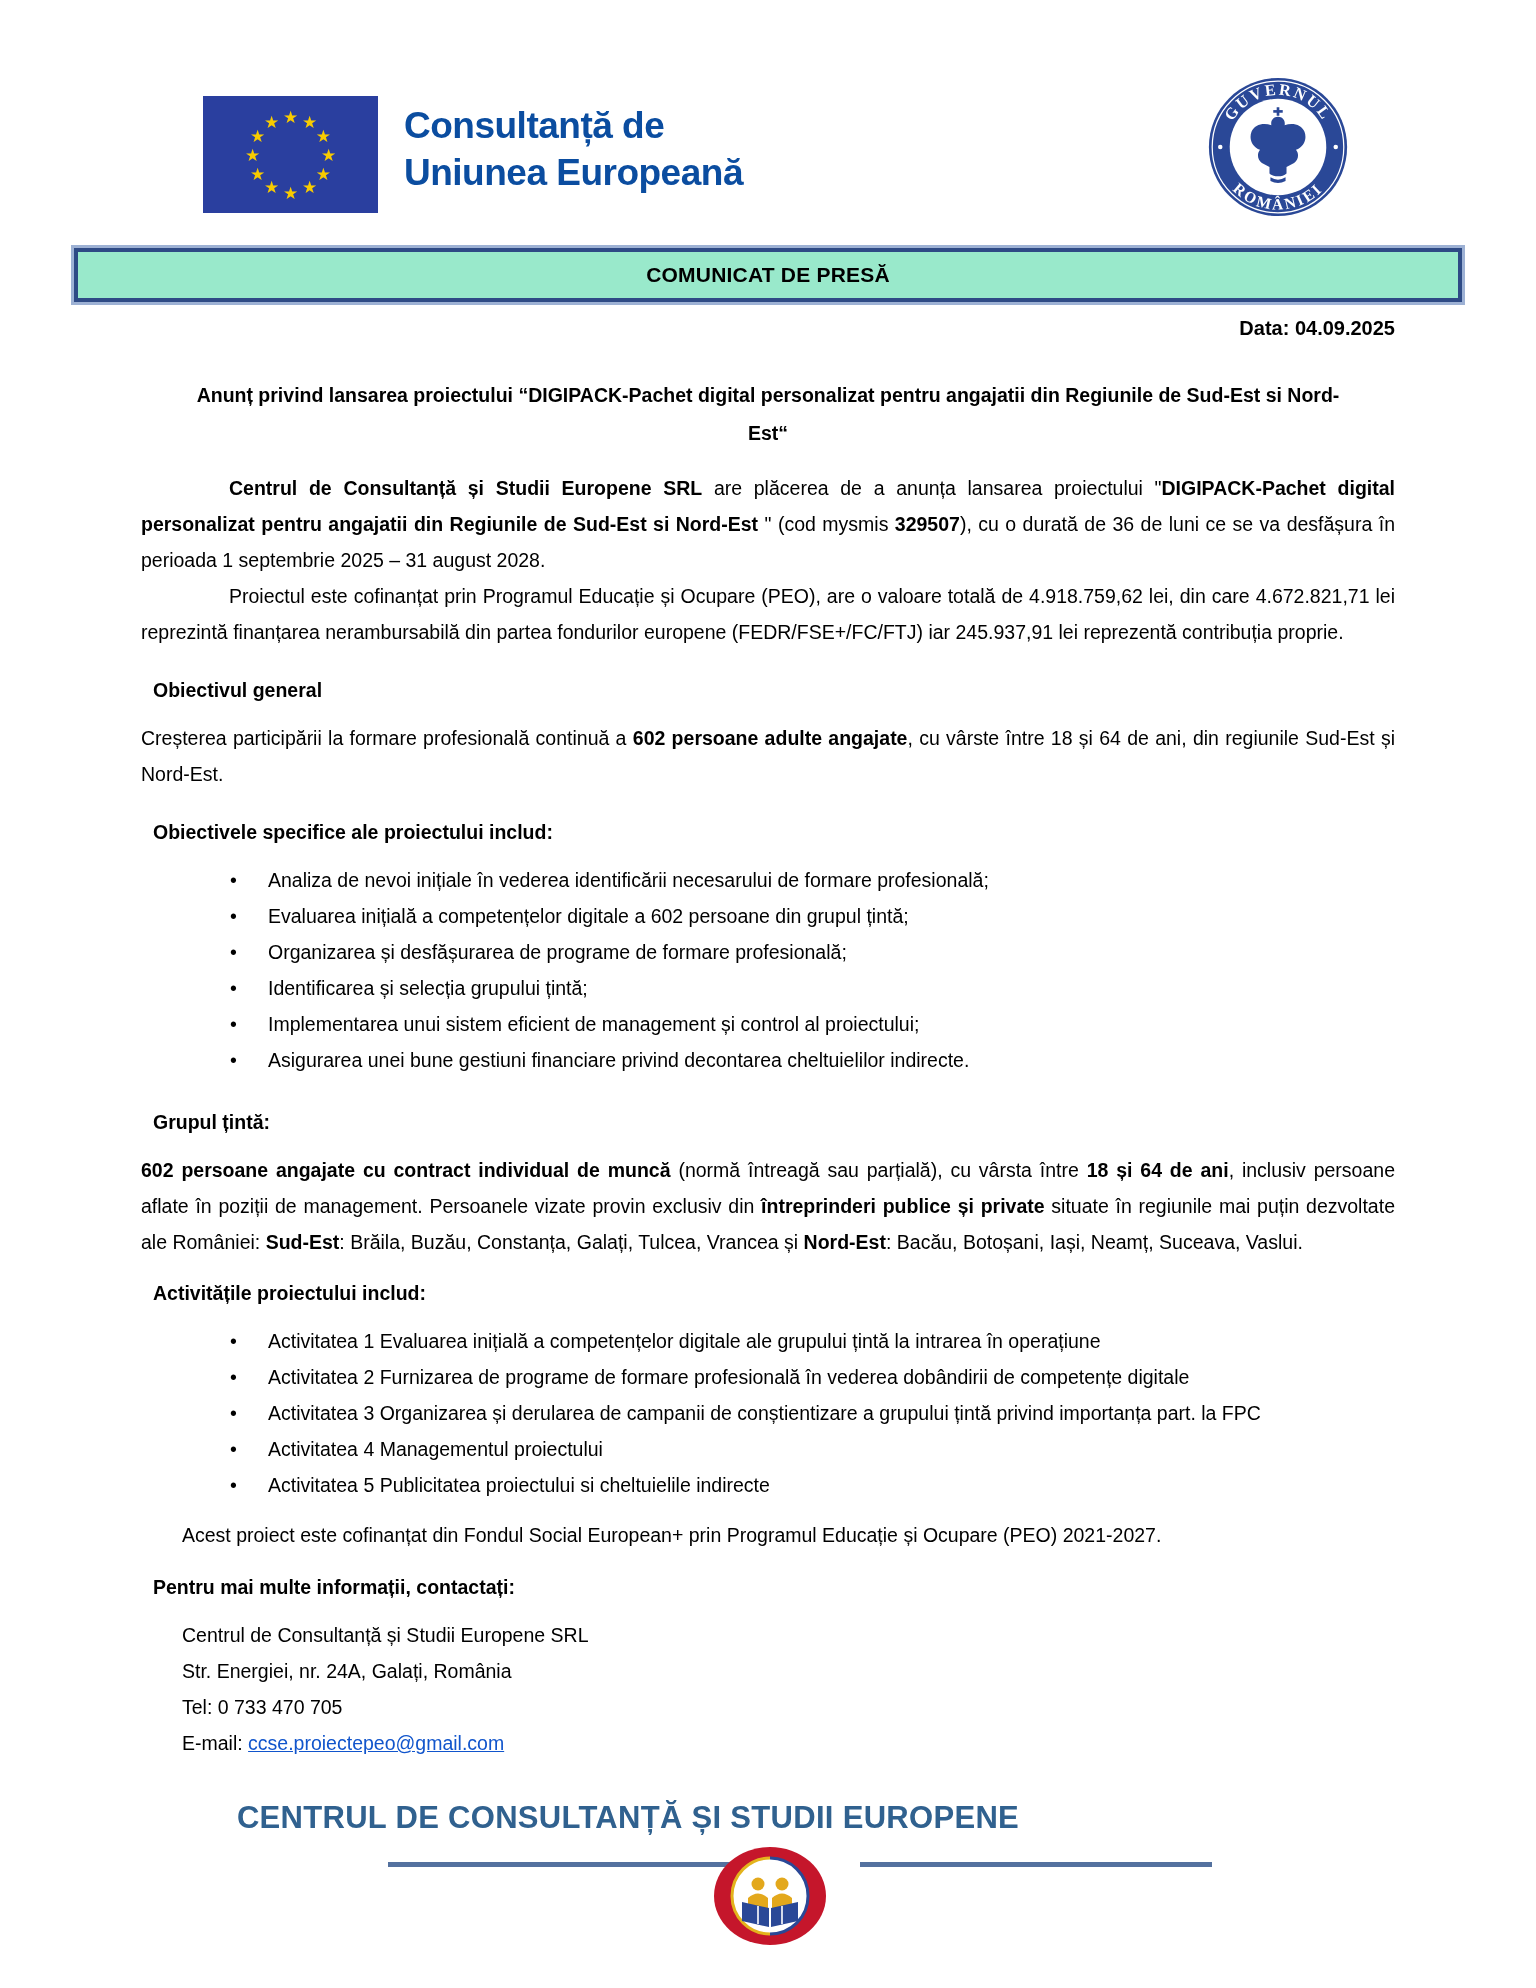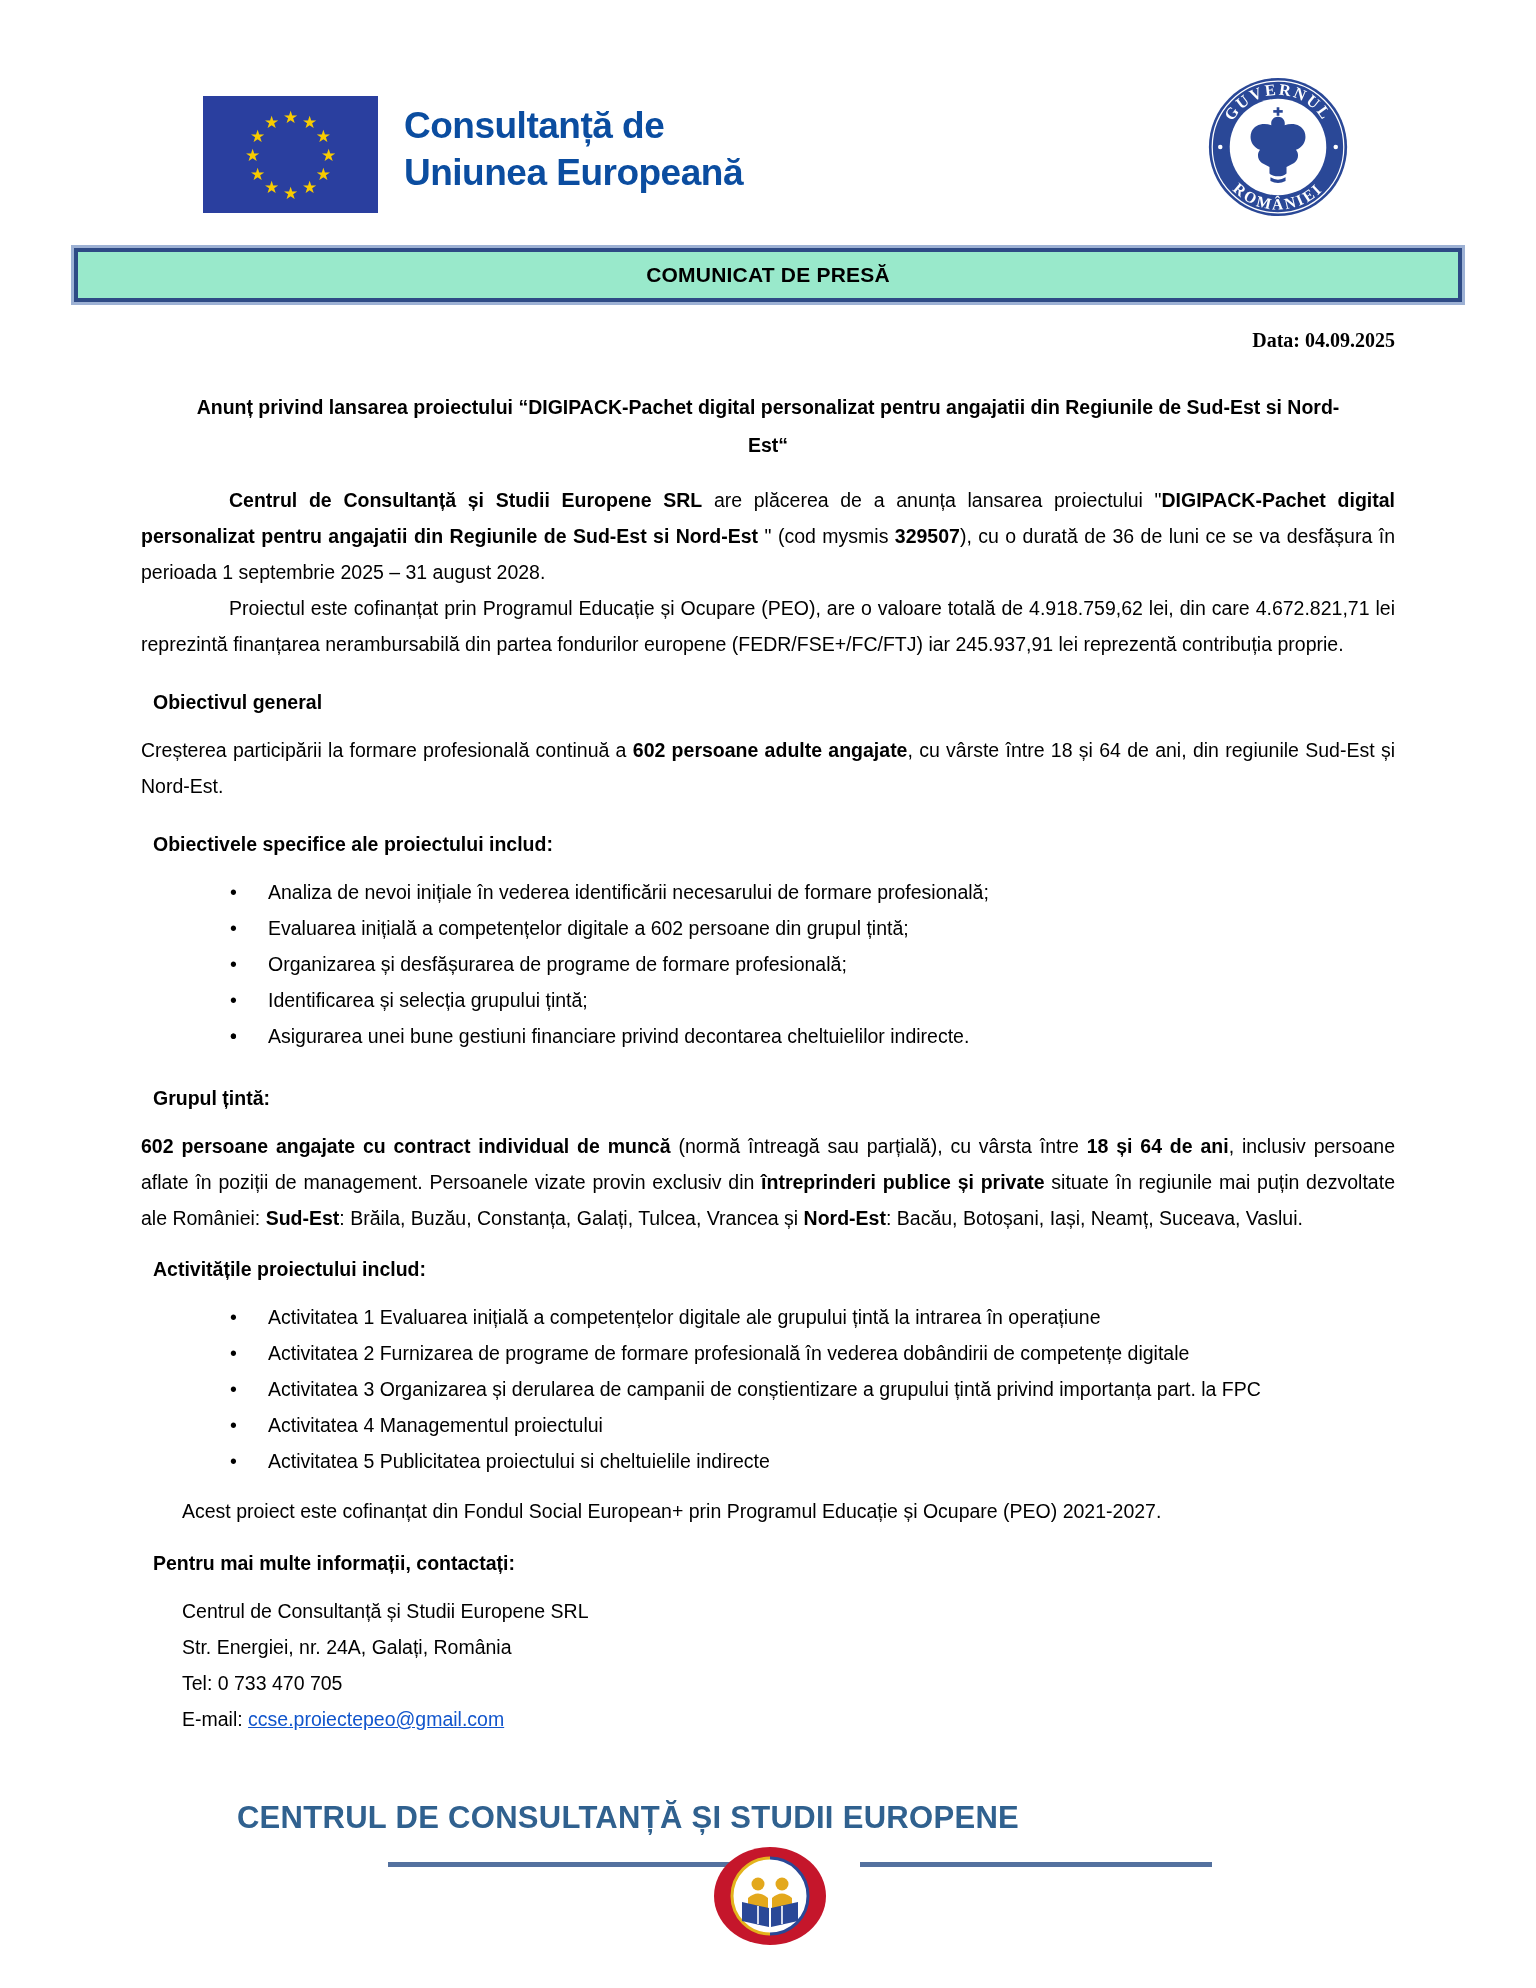--- a/index.html
+++ b/index.html
@@ -15,21 +15,21 @@
   .star{position:absolute; color:#f8cb00; font-size:17px; line-height:1; transform:translate(-50%,-50%);}
   .eu-text{font-weight:bold; color:#0b4da0; font-size:37px; line-height:47px; letter-spacing:-0.5px; margin-top:6px;}
   .gov-seal{width:142px; height:142px; margin-right:46px; flex:0 0 auto;}
   
   .banner{
     margin:30px -67px 0; height:46px; background:#99e9cb;
     border:4px solid #2e4a85; box-shadow:0 0 0 3px #9db1d4;
     display:flex; align-items:center; justify-content:center;
     font-weight:bold; font-size:21px; letter-spacing:0.2px;
   }
-  .date-line{margin-top:24px; text-align:right; font-weight:bold; font-size:20px; line-height:28px;font-family:Liberation Serif, serif;}
+  .date-line{margin-top:12px; text-align:right; font-weight:bold; font-size:20px; line-height:28px;}
   .doc-title{max-width:1170px; margin:34px auto 0; font-size:19.5px; font-weight:bold; text-align:center; line-height:38px;}
   
   p{margin:0; line-height:36px; text-align:justify;}
   .indent{text-indent:88px;}
   .mt-intro{margin-top:18px;}
   h2{margin:12px; font-size:19.5px; line-height:36px; font-weight:bold; text-align:left;}
   .mt22{margin-top:22px;} .mt26{margin-top:26px;} .mt15{margin-top:15px;}
   .mt14{margin-top:14px;} .mt16{margin-top:16px;}
   ul{list-style:none; margin:0; padding:0;}
   li{position:relative; padding-left:127px; line-height:36px; text-align:left;}
@@ -109,21 +109,21 @@
 
   <h2 class="mt22">Obiectivul general</h2>
   <p><span>Creșterea participării la formare profesională continuă a </span><b>602 persoane adulte angajate</b><span>, cu vârste între 18 și 64 de ani, din regiunile Sud-Est și Nord-Est.</span></p>
 
   <h2 class="mt22">Obiectivele specifice ale proiectului includ:</h2>
   <ul>
     <li><span class="blt">•</span><span>Analiza de nevoi inițiale în vederea identificării necesarului de formare profesională;</span></li>
     <li><span class="blt">•</span><span>Evaluarea inițială a competențelor digitale a 602 persoane din grupul țintă;</span></li>
     <li><span class="blt">•</span><span>Organizarea și desfășurarea de programe de formare profesională;</span></li>
     <li><span class="blt">•</span><span>Identificarea și selecția grupului țintă;</span></li>
-    <li><span class="blt">•</span></li>
+    <li><span class="blt">•</span><span>Implementarea unui sistem eficient de management și control al proiectului;</span></li>
     <li><span class="blt">•</span><span>Asigurarea unei bune gestiuni financiare privind decontarea cheltuielilor indirecte.</span></li>
   </ul>
 
   <h2 class="mt26">Grupul țintă:</h2>
   <p><b>602 persoane angajate cu contract individual de muncă</b><span> (normă întreagă sau parțială), cu vârsta între </span><b>18 și 64 de ani</b><span>, inclusiv persoane aflate în poziții de management. Persoanele vizate provin exclusiv din </span><b>întreprinderi publice și private</b><span> situate în regiunile mai puțin dezvoltate ale României: </span><b>Sud-Est</b><span>: Brăila, Buzău, Constanța, Galați, Tulcea, Vrancea și </span><b>Nord-Est</b><span>:  Bacău, Botoșani, Iași, Neamț, Suceava, Vaslui.</span></p>
 
   <h2 class="mt15">Activitățile proiectului includ:</h2>
   <ul>
     <li><span class="blt">•</span><span>Activitatea 1 Evaluarea inițială a competențelor digitale ale grupului țintă la intrarea în operațiune</span></li>
     <li><span class="blt">•</span><span>Activitatea 2 Furnizarea de programe de formare profesională în vederea dobândirii de competențe digitale</span></li>

